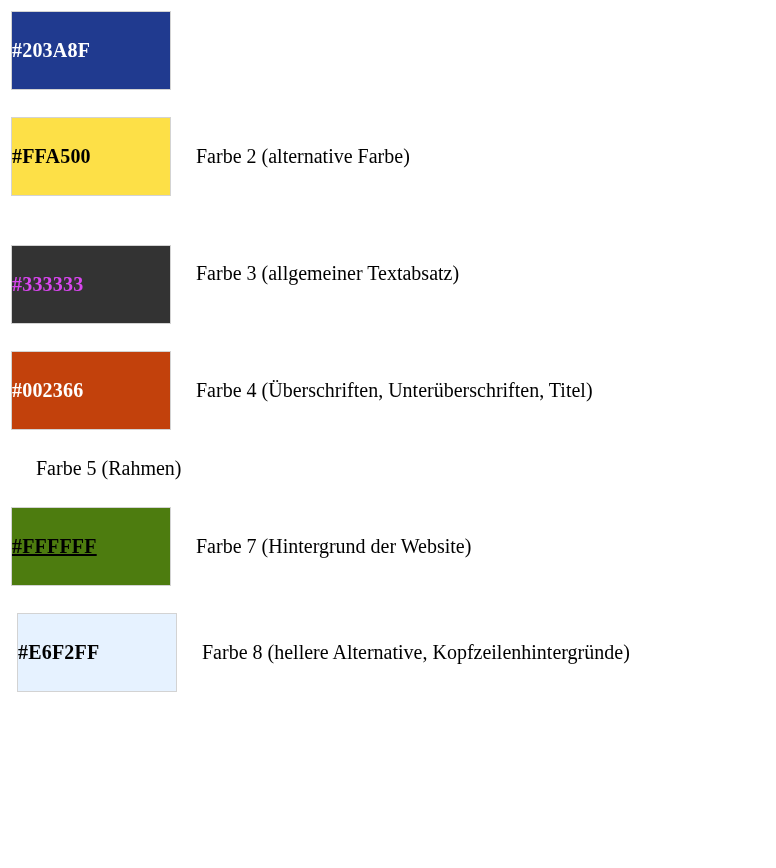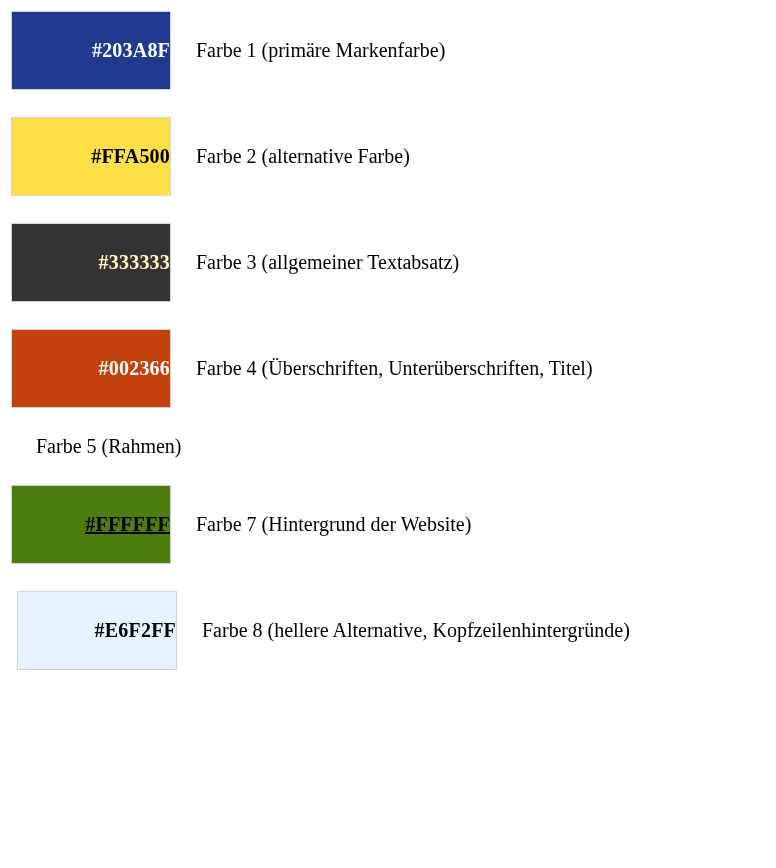--- a/index.html
+++ b/index.html
@@ -21,21 +21,21 @@
     display: flex;
     align-items: center;
     margin-bottom: 27px;
   }
   .swatch {
     width: 158px;
     height: 77px;
     border: 1px solid var(--swatch-border);
     display: flex;
     align-items: center;
-    justify-content: flex-end;
+    justify-content: flex-start;
     flex: 0 0 auto;
   }
   .swatch-hex {
     font-weight: 700;
     font-size: 20px;
     letter-spacing: 0.2px;
   }
   .desc {
     margin-left: 25px;
     font-size: 20px;
@@ -45,32 +45,31 @@
 </style>
 </head>
 <body>
 
 <div class="page">
 
   <div class="palette-row">
     <div class="swatch" style="background-color: rgb(32, 58, 143); color: rgb(255, 255, 255);">
       <span class="swatch-hex">#203A8F</span>
     </div>
-    <div class="desc">Farbe 1 (primäre Markenfarbe)</div>
   </div>
 
   <div class="palette-row">
     <div class="swatch" style="background-color: #fde047; color: rgb(0, 0, 0);">
       <span class="swatch-hex">#FFA500</span>
     </div>
     <div class="desc">Farbe 2 (alternative Farbe)</div>
   </div>
 
   <div class="palette-row">
-    <div class="swatch" style="background-color: rgb(51, 51, 51); color: #fef9c3;">
+    <div class="swatch" style="background-color: rgb(51, 51, 51); color: #d946ef; margin-top: 22px;">
       <span class="swatch-hex">#333333</span>
     </div>
     <div class="desc">Farbe 3 (allgemeiner Textabsatz)</div>
   </div>
 
   <div class="palette-row">
     <div class="swatch" style="background-color: #c2410c; color: rgb(255, 255, 255);">
       <span class="swatch-hex">#002366</span>
     </div>
     <div class="desc">Farbe 4 (Überschriften, Unterüberschriften, Titel)</div>

